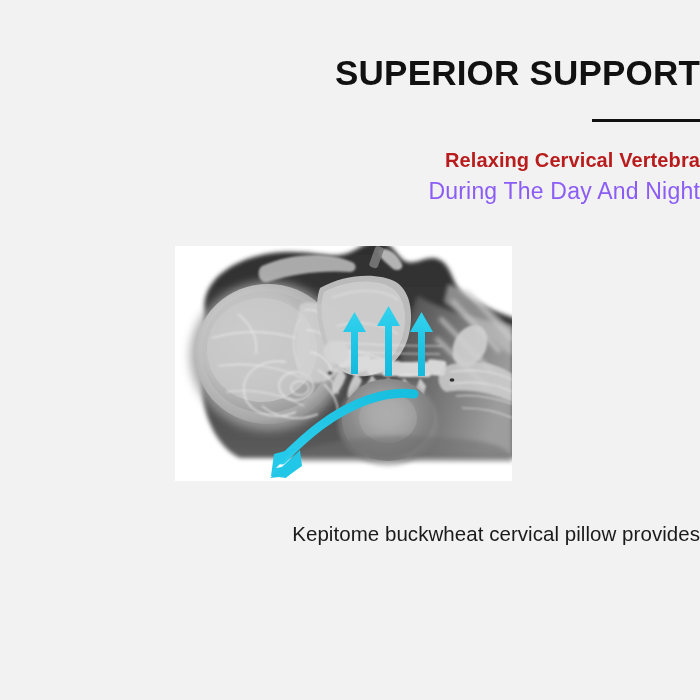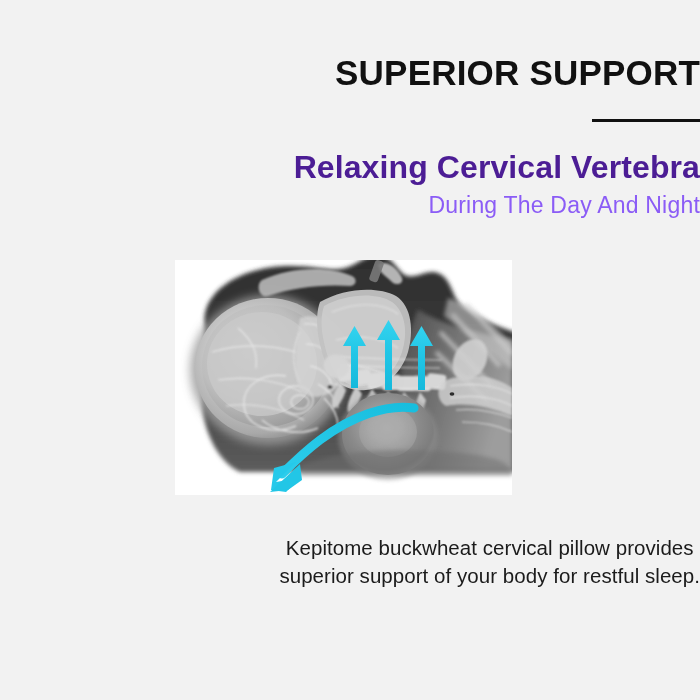--- a/index.html
+++ b/index.html
@@ -41,24 +41,24 @@
   .divider {
     width: 108px;
     height: 3px;
     background: #111111;
     margin-top: 29px;
   }
 
   .subtitle {
     margin: 0;
     padding-top: 27px;
-    font-size: 32px;
+    font-size: 20px;
     font-weight: 800;
     line-height: 1.15;
-    color: #4c1d95;
+    color: #b91c1c;
     text-align: center;
     letter-spacing: 0.1px;
   }
 
   .subsubtitle {
     margin: 0;
     padding-top: 6px;
     font-size: 23px;
     font-weight: 400;
     line-height: 1.15;
@@ -334,16 +334,15 @@
           <path d="M296,222 L276,242 L300,238 L286,252 L271,250 L274,228 Z" fill="#25c9ea"></path>
           <path d="M270,252 L300,224 L302,240 L288,250 Z" fill="#22c6e6"></path>
         </g>
 
       </g>
     </svg>
   </div>
 
   <p class="body-copy">
     <span class="line">Kepitome buckwheat cervical pillow provides</span>
-    <span class="line">superior support of your body for restful sleep.</span>
   </p>
 
 </div>
 
 </body></html>

